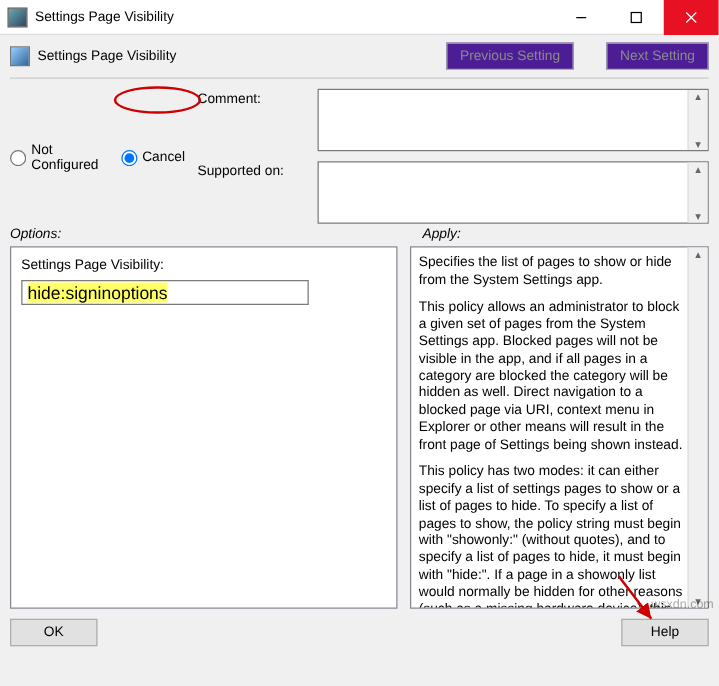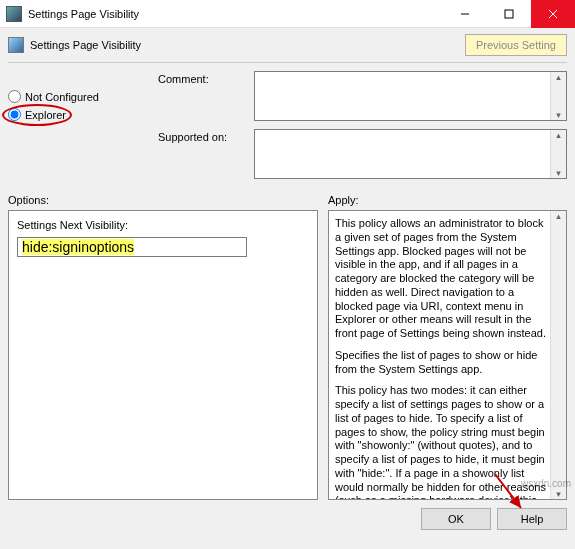--- a/index.html
+++ b/index.html
@@ -49,37 +49,36 @@
   .header-row .hicon {
     width: 16px; height: 16px;
     background: linear-gradient(135deg,#9cf 0,#369 100%);
     border: 1px solid #777;
   }
   .header-row .htitle { flex: 1; }
   .nav-btn {
     height: 22px;
     padding: 0 10px;
     font-size: 11px;
-    background: #fef9c3;
+    background: #4c1d95;
     border: 1px solid #adadad;
     color: #8a8a8a;
     margin-left: 20px;
   }
   .hr { border-top: 1px solid #ccc; margin: 2px 0 8px 0; }
   .config-row {
     display: flex;
     gap: 10px;
   }
   .radios {
     width: 140px;
     display: flex;
-    flex-direction: column;
+    flex-direction: row;
     gap: 5px;
     padding-top: 2px;
-    margin-top: 17px;
   }
   .radio {
     display: flex; align-items: center; gap: 4px;
     position: relative;
   }
   .radio input { margin: 0; }
   .ellipse {
     position: absolute;
     left: -6px; top: -4px;
     width: 70px; height: 22px;
@@ -118,22 +117,23 @@
     border-left: 1px solid #ddd;
     display: flex;
     flex-direction: column;
     justify-content: space-between;
     align-items: center;
     font-size: 9px;
     color: #666;
   }
   .mid-row {
     display: flex;
-    margin-top: 15px;
-    gap: 10px;
+    margin-top: 2px;
+    gap: 20px;
+    font-style: italic;
   }
   .mid-row .col-label { width: 310px; }
   .panels {
     display: flex;
     gap: 10px;
     margin-top: 4px;
   }
   .options-panel {
     width: 310px;
     height: 290px;
@@ -164,21 +164,21 @@
   .help-text {
     flex: 1;
     padding: 6px 4px 6px 6px;
     font-size: 11px;
     line-height: 1.25;
     overflow: hidden;
   }
   .help-text p { margin: 0 0 8px 0; }
   .buttons {
     display: flex;
-    justify-content: flex-end;
+    justify-content: space-between;
     gap: 6px;
     margin-top: 8px;
     position: relative;
   }
   .btn {
     width: 70px;
     height: 22px;
     font-size: 11px;
     background: #e1e1e1;
     border: 1px solid #adadad;
@@ -223,33 +223,34 @@
         </svg>
     </div>
   </div>
 </div>
 
 <div class="body">
   <div class="header-row">
     <div class="hicon"></div>
     <div class="htitle">Settings Page Visibility</div>
     <button class="nav-btn" disabled="">Previous Setting</button>
+    <button class="nav-btn" disabled="">Next Setting</button>
   </div>
   <div class="hr"></div>
 
   <div class="config-row">
     <div class="radios">
       <label class="radio">
         <input type="radio" name="st" style="">
         <span>Not Configured</span>
       </label>
       <label class="radio">
         <div class="ellipse"></div>
         <input type="radio" name="st" checked="" style="">
-        <span>Explorer</span>
+        <span>Cancel</span>
       </label>
     </div>
 
     <div class="fields">
       <div class="field-row">
         <label>Comment:</label>
         <div class="textbox">
           <div class="ta-inner"></div>
           <div class="scroll-stub">
               <span>▴</span>
@@ -270,30 +271,30 @@
     </div>
   </div>
 
   <div class="mid-row">
     <div class="col-label">Options:</div>
     <div>Apply:</div>
   </div>
 
   <div class="panels">
     <div class="options-panel">
-      <div class="options-label">Settings Next Visibility:</div>
+      <div class="options-label">Settings Page Visibility:</div>
       <div class="options-input">
         <span class="hl">hide:signinoptions</span>
       </div>
     </div>
 
     <div class="help-panel">
       <div class="help-text">
+        <p>Specifies the list of pages to show or hide from the System Settings app.</p>
         <p>This policy allows an administrator to block a given set of pages from the System Settings app. Blocked pages will not be visible in the app, and if all pages in a category are blocked the category will be hidden as well. Direct navigation to a blocked page via URI, context menu in Explorer or other means will result in the front page of Settings being shown instead.</p>
-        <p>Specifies the list of pages to show or hide from the System Settings app.</p>
         <p>This policy has two modes: it can either specify a list of settings pages to show or a list of pages to hide. To specify a list of pages to show, the policy string must begin with "showonly:" (without quotes), and to specify a list of pages to hide, it must begin with "hide:". If a page in a showonly list would normally be hidden for other reasons (such as a missing hardware device), this policy will not force that page to appear. After this, the policy string must contain a semicolon-delimited list of settings page identifiers. The identifier for any given settings page is the published URI for that page, minus the "ms-settings:" protocol part.</p>
       </div>
       <div class="scroll-stub">
           <span>▴</span>
           <span>▾</span>
         </div>
     </div>
   </div>
 
   <div class="buttons">

